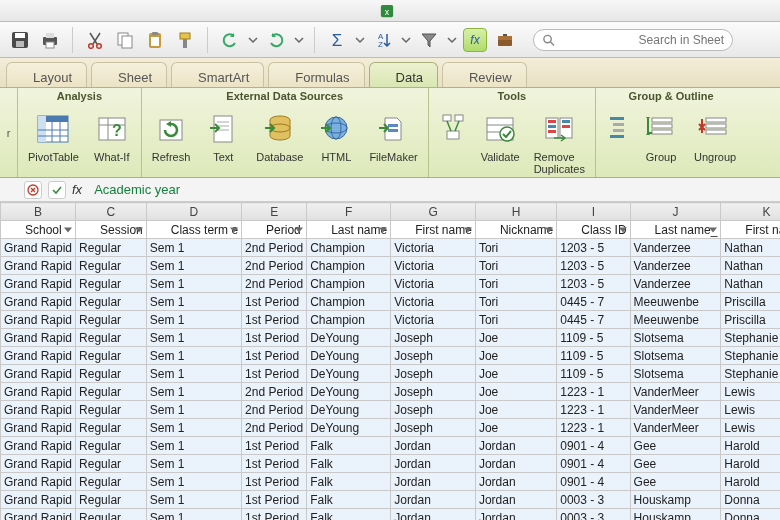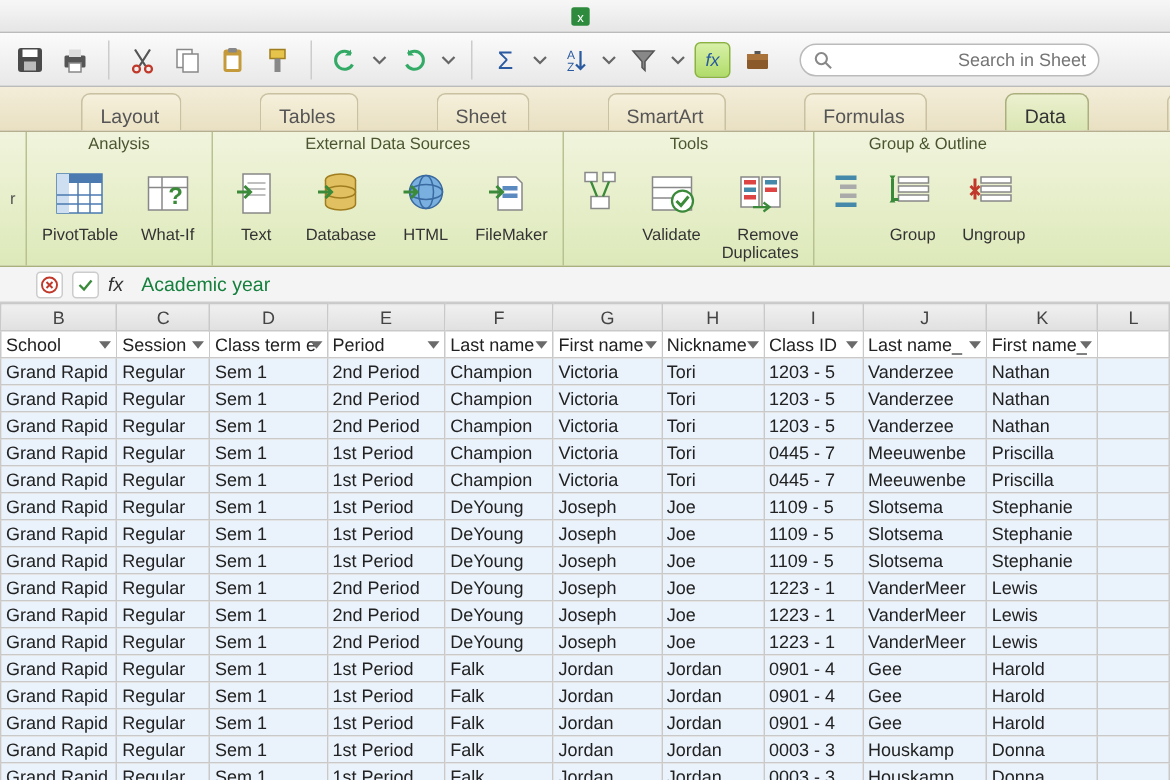--- a/index.html
+++ b/index.html
@@ -9,43 +9,43 @@
   .titlebar .xicon { width:14px; height:14px; margin-right:6px; display:inline-flex;}
 
   .toolbar { height: 36px; background: linear-gradient(#fbfbfb,#e8e8e8); border-bottom:1px solid #bbb; display:flex; align-items:center; padding: 2px 8px; gap:6px; }
   .toolbar .tbtn { width:24px; height:24px; display:flex; align-items:center; justify-content:center; border-radius:3px; }
   .toolbar .sep { width:1px; height:26px; background:#ccc; margin: 0 4px;}
   .search { flex:1; display:flex; align-items:center; background:#fff; border:1px solid #bbb; border-radius:12px; height:22px; padding: 0 8px; margin-left:10px; max-width:200px; }
   .search input { border:none; outline:none; width:100%; font-size:12px; color:#666; background:transparent;text-align:right; }
   .dd { width:10px; height:10px; }
 
   .ribbon-tabs { display:flex; gap:4px; padding: 4px 6px 0 6px; background: linear-gradient(#f3edd9,#e9e0c2); border-bottom:1px solid #b6ae8e; height:30px;}
-  .ribbon-tabs .tab { padding: 4px 14px 0 12px; border:1px solid transparent; border-bottom:none; border-radius:6px 6px 0 0; font-size:13px; color:#555; cursor:pointer; height:25px; display:flex; align-items:center;margin-left:48px;}
+  .ribbon-tabs .tab { padding: 4px 14px 0 26px; border:1px solid transparent; border-bottom:none; border-radius:6px 6px 0 0; font-size:13px; color:#555; cursor:pointer; height:25px; display:flex; align-items:center;}
   .ribbon-tabs .tab.active { background:linear-gradient(#ecf0cf,#d9e6b2); border-color:#a9b07c; color:#333; font-weight:500;}
   .ribbon-tabs .tab:not(.active){ background:linear-gradient(#f5f0dc,#ece3c5); border-color:#c9c1a2; }
 
   .ribbon { display:flex; background:linear-gradient(#f1f4dd,#dde9b9); height:90px; border-bottom:1px solid #a9b07c; }
   .group { border-right:1px solid #b8c190; display:flex; flex-direction:column; padding:2px 6px 0 6px; }
-  .group .gtitle { text-align:center; font-size:11px; color:#4a5530; padding-bottom:2px; }
+  .group .gtitle { text-align:center; font-size:11px; color:#4a5530; padding-bottom:2px;font-weight:bold; }
   .group .gbody { flex:1; display:flex; align-items:flex-start; gap:6px; padding-top:4px;}
   .rbtn { display:flex; flex-direction:column; align-items:center; gap:3px; padding:2px 4px; font-size:11px; color:#333; cursor:pointer; min-width:42px;}
   .rbtn .ricon { width:38px; height:38px; display:flex; align-items:center; justify-content:center;}
-  .rbtn .rlbl { text-align:right; line-height:1.1; }
+  .rbtn .rlbl { text-align:left; line-height:1.1; }
 
   .formula-bar { height:24px; background:#f4f4f4; border-bottom:1px solid #ccc; display:flex; align-items:center; padding:0 6px; gap:6px; font-size:13px;}
   .fb-box { width:18px; height:18px; display:flex; align-items:center; justify-content:center; border:1px solid #ccc; border-radius:3px; background:#fff;}
   .fb-input { flex:1; border:none; outline:none; font-size:13px; color:#15803d; background:transparent; padding-left:6px;}
 
   .sheet { position:relative; height: calc(520px - 22px - 36px - 30px - 90px - 24px); overflow:hidden; }
   table { border-collapse:collapse; width:100%; font-size:12px; }
   th, td { border:1px solid #c9c9c9; height:18px; padding:0 3px; text-align:left; overflow:hidden; white-space:nowrap; }
   th.colhdr { background:linear-gradient(#f0f0f0,#e0e0e0); color:#444; font-weight:normal; text-align:center; height:18px; }
   td.sel { background:#dbe9f7; }
   tr.hdrrow td { background:#fff; font-weight:normal; color:#222;}
-  .fieldhdr { position:relative; }
+  .fieldhdr { position:relative;padding-left:24px; }
   .fieldhdr::after { content:""; position:absolute; right:3px; top:50%; transform:translateY(-50%); width:0;height:0;border-left:4px solid transparent;border-right:4px solid transparent;border-top:5px solid #6a6a6a;}
   .rowshade td { background:#eaf2fb; }
   svg { display:block; }
 </style>
 </head>
 <body>
 
 <div class="titlebar">
   <span class="xicon">
     <svg viewBox="0 0 16 16">
@@ -159,21 +159,20 @@
     <svg width="14" height="14" viewBox="0 0 14 14">
         <circle cx="6" cy="6" r="4" fill="none" stroke="#888" stroke-width="1.5"></circle>
         <path d="M9 9 L13 13" stroke="#888" stroke-width="1.5"></path>
       </svg>
     <input placeholder="Search in Sheet" style="">
   </div>
 </div>
 
 <div class="ribbon-tabs">
   <div class="tab">Layout</div>
-  <div class="tab">Tables</div>
   <div class="tab">Sheet</div>
   <div class="tab">SmartArt</div>
   <div class="tab">Formulas</div>
   <div class="tab active">Data</div>
   <div class="tab">Review</div>
 </div>
 
 <div class="ribbon">
   <div class="group" style="width:18px;padding:0;border-right:1px solid #b8c190;display:flex;align-items:center;justify-content:center;">
     <span style="font-size:11px;color:#555;">r</span>
@@ -204,20 +203,30 @@
               <text x="24" y="26" font-size="16" fill="#3a8a3a" text-anchor="middle" font-weight="bold">?</text>
             </svg>
           </span>
         <span class="rlbl">What-If</span>
       </div>
     </div>
   </div>
   <div class="group">
     <div class="gtitle">External Data Sources</div>
     <div class="gbody">
+      <div class="rbtn">
+        <span class="ricon">
+            <svg width="38" height="38" viewBox="0 0 38 38">
+              <rect x="8" y="10" width="22" height="20" fill="#fff" stroke="#888"></rect>
+              <path d="M19 14 A6 6 0 1 1 13 20" fill="none" stroke="#3a8a3a" stroke-width="2.5"></path>
+              <path d="M19 11 L19 17 L14 14 Z" fill="#3a8a3a"></path>
+            </svg>
+          </span>
+        <span class="rlbl">Refresh</span>
+      </div>
       <div class="rbtn">
         <span class="ricon">
             <svg width="38" height="38" viewBox="0 0 38 38">
               <rect x="10" y="6" width="18" height="26" fill="#fff" stroke="#888"></rect>
               <line x1="13" y1="12" x2="25" y2="12" stroke="#aaa"></line>
               <line x1="13" y1="16" x2="25" y2="16" stroke="#aaa"></line>
               <line x1="13" y1="20" x2="25" y2="20" stroke="#aaa"></line>
               <path d="M6 18 L14 18 M11 14 L15 18 L11 22" stroke="#3a8a3a" stroke-width="2" fill="none"></path>
             </svg>
           </span>

